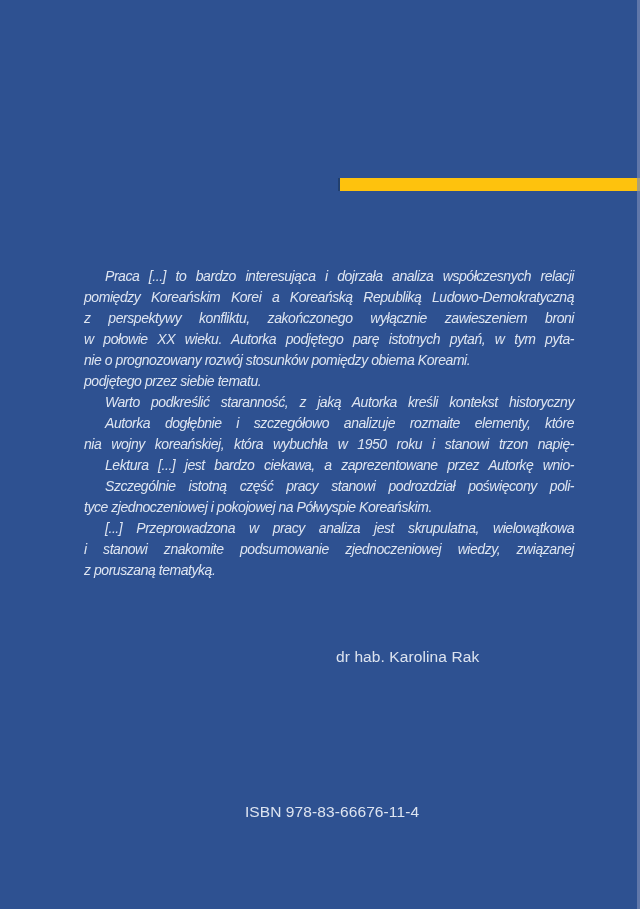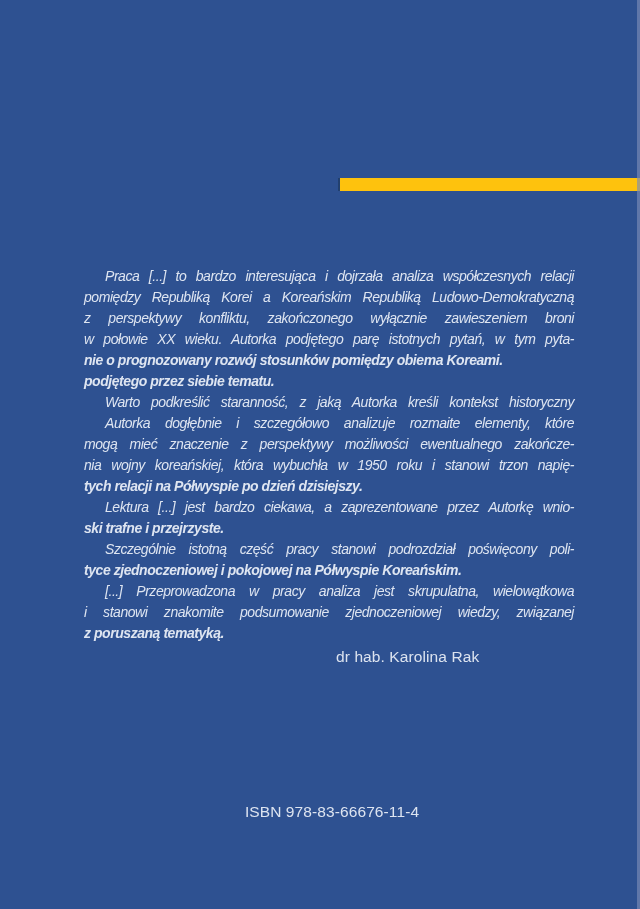--- a/index.html
+++ b/index.html
@@ -47,21 +47,20 @@
   .quote .line {
     text-align: justify;
     text-align-last: justify;
     -moz-text-align-last: justify;
   }
   .quote .line.first {
     text-indent: 21px;
   }
   .quote .line.last {
     text-align-last: left;
-    font-weight: bold;
     -moz-text-align-last: left;
   }
   .attribution {
     position: absolute;
     left: 336px;
     top: 648px;
     color: #dce3ef;
     font-style: normal;
     font-size: 15.5px;
     letter-spacing: 0.1px;
@@ -80,38 +79,35 @@
 </style>
 </head>
 <body>
 
 <div class="cover" style="background: rgb(46, 81, 145);">
   <div class="accent-bar" style="background: rgb(254, 194, 13); border-left-color: rgb(34, 64, 111);"></div>
   <div class="edge-highlight" style="background: rgb(123, 140, 183);"></div>
   <div class="quote" id="quote-block" style="color: rgb(222, 229, 241);">
       <div>
         <div class="line first">Praca [...] to bardzo interesująca i dojrzała analiza współczesnych relacji</div>
-        <div class="line">pomiędzy Republiką Korei a Koreańskim Republiką Ludowo-Demokratyczną</div>
+        <div class="line">pomiędzy Koreańskim Korei a Koreańską Republiką Ludowo-Demokratyczną</div>
         <div class="line">z perspektywy konfliktu, zakończonego wyłącznie zawieszeniem broni</div>
         <div class="line">w połowie XX wieku. Autorka podjętego parę istotnych pytań, w tym pyta-</div>
         <div class="line last">nie o prognozowany rozwój stosunków pomiędzy obiema Koreami.</div>
       </div>
       <div>
         <div class="line last">podjętego przez siebie tematu.</div>
         <div class="line first">Warto podkreślić staranność, z jaką Autorka kreśli kontekst historyczny</div>
       </div>
       <div>
         <div class="line first">Autorka dogłębnie i szczegółowo analizuje rozmaite elementy, które</div>
-        <div class="line">mogą mieć znaczenie z perspektywy możliwości ewentualnego zakończe-</div>
         <div class="line">nia wojny koreańskiej, która wybuchła w 1950 roku i stanowi trzon napię-</div>
-        <div class="line last">tych relacji na Półwyspie po dzień dzisiejszy.</div>
       </div>
       <div>
         <div class="line first">Lektura [...] jest bardzo ciekawa, a zaprezentowane przez Autorkę wnio-</div>
-        <div class="line last">ski trafne i przejrzyste.</div>
       </div>
       <div>
         <div class="line first">Szczególnie istotną część pracy stanowi podrozdział poświęcony poli-</div>
         <div class="line last">tyce zjednoczeniowej i pokojowej na Półwyspie Koreańskim.</div>
       </div>
       <div>
         <div class="line first">[...] Przeprowadzona w pracy analiza jest skrupulatna, wielowątkowa</div>
         <div class="line">i stanowi znakomite podsumowanie zjednoczeniowej wiedzy, związanej</div>
         <div class="line last">z poruszaną tematyką.</div>
       </div>

